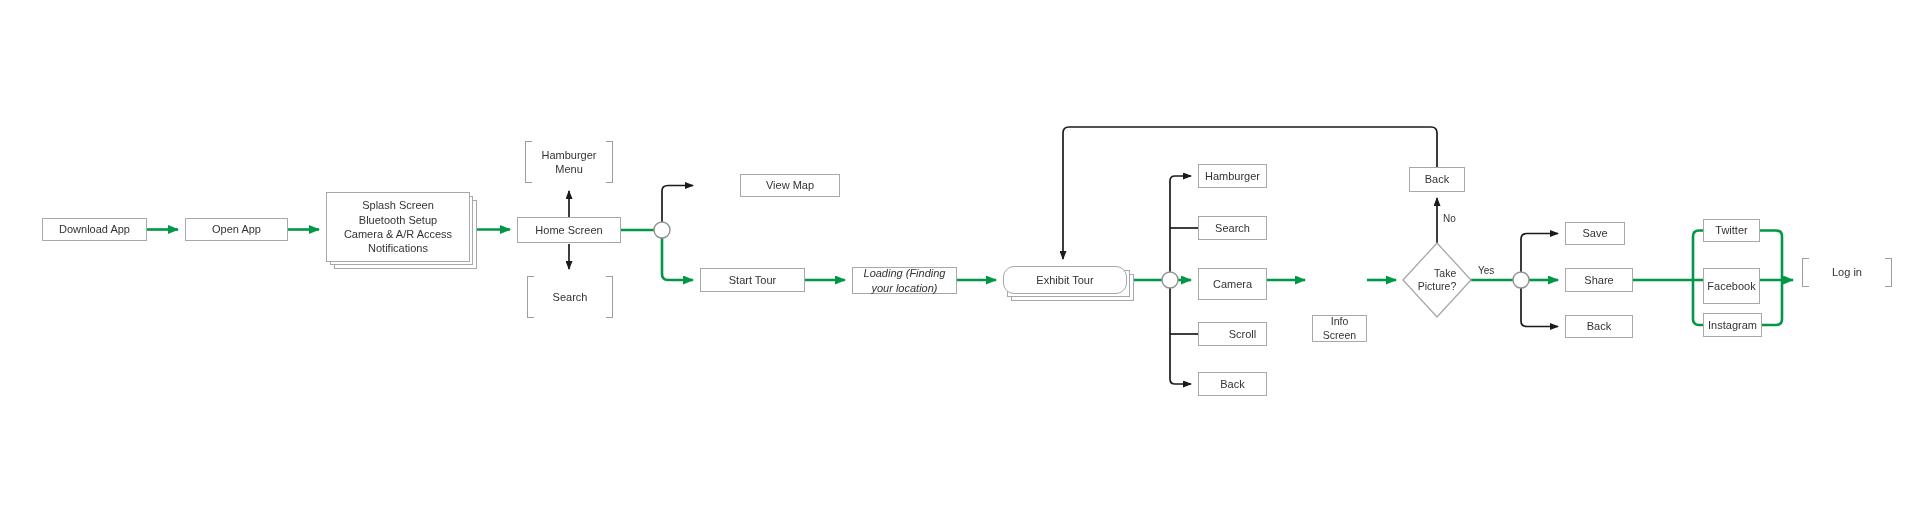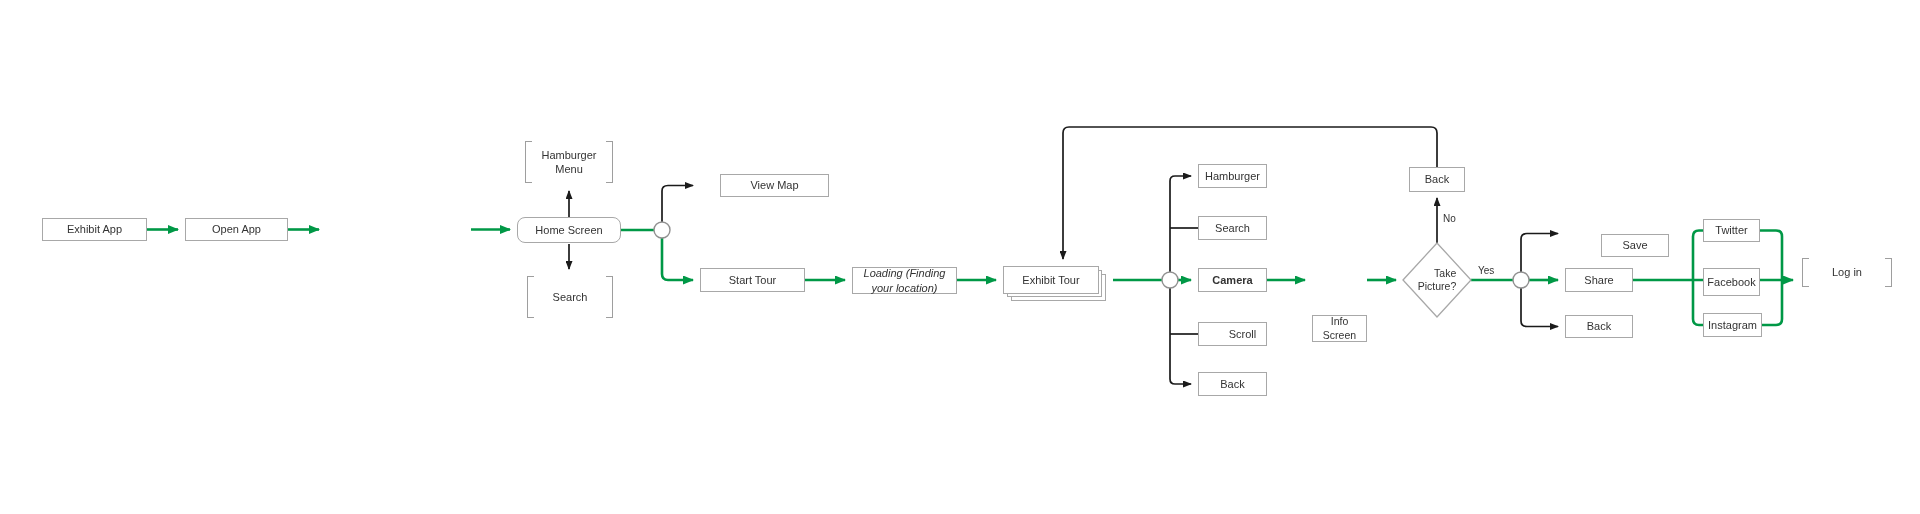--- a/index.html
+++ b/index.html
@@ -103,71 +103,75 @@
       <circle cx="662" cy="230" r="8"></circle>
       <circle cx="1170" cy="280" r="8"></circle>
       <circle cx="1521" cy="280" r="8"></circle>
     </g>
 
     <polygon points="1403,280 1437,243 1471,280 1437,317" fill="#ffffff" stroke="#a8a8a8" stroke-width="1.3"></polygon>
   </svg>
 
   <div class="nodes">
 
-    <div class="box" style="left:42px;top:218px;width:105px;height:23px;">Exhibit App</div>
+    <div class="box" style="left:42px;top:218px;width:105px;height:23px;">Download App</div>
 
     <div class="box" style="left:185px;top:218px;width:103px;height:23px;">Open App</div>
 
+    <div class="box stack" style="left:326px;top:192px;width:144px;height:70px;">Splash Screen
+Bluetooth Setup
+Camera &amp; A/R Access
+Notifications</div>
 
     <div class="bracket" style="left:525px;top:141px;width:88px;height:42px;">Hamburger
 Menu</div>
 
-    <div class="box" style="left:517px;top:217px;width:104px;height:26px;border-radius:8px;">Home Screen</div>
+    <div class="box" style="left:517px;top:217px;width:104px;height:26px;">Home Screen</div>
 
     <div class="bracket" style="left:527px;top:276px;width:86px;height:42px;">Search</div>
 
-    <div class="box" style="left:720px;top:174px;width:109px;height:23px;">View Map</div>
+    <div class="box" style="left:740px;top:174px;width:100px;height:23px;">View Map</div>
 
     <div class="box" style="left:700px;top:268px;width:105px;height:24px;">Start Tour</div>
 
     <div class="box" style="left:852px;top:267px;width:105px;height:27px;font-style:italic;">Loading (Finding
 your location)</div>
 
-    <div class="box stack" style="left:1003px;top:266px;width:96px;height:28px;">Exhibit Tour</div>
+    <div class="box stack" style="left:1003px;top:266px;width:124px;height:28px;border-radius:11px;">Exhibit Tour</div>
 
     <div class="box" style="left:1198px;top:164px;width:69px;height:24px;">Hamburger</div>
 
     <div class="box" style="left:1198px;top:216px;width:69px;height:24px;">Search</div>
 
-    <div class="box" style="left:1198px;top:268px;width:69px;height:24px;font-weight:bold;">Camera</div>
+    <div class="box" style="left:1198px;top:268px;width:69px;height:32px;">Camera</div>
 
     <div class="box" style="left:1198px;top:322px;width:69px;height:24px;padding-left:20px;">Scroll</div>
 
     <div class="box" style="left:1198px;top:372px;width:69px;height:24px;">Back</div>
 
     <div class="box" style="left:1312px;top:267px;width:55px;height:27px;font-size:10.5px;margin-top:48px;">Info
 Screen</div>
 
     <div class="diamond-label" style="left:1405px;top:258px;width:64px;height:44px;">Take
 Picture?</div>
 
     <div class="box" style="left:1409px;top:167px;width:56px;height:25px;">Back</div>
 
     <div class="freelabel" style="left:1443px;top:214px;">No</div>
 
     <div class="freelabel" style="left:1478px;top:266px;">Yes</div>
 
-    <div class="box" style="left:1565px;top:234px;width:68px;height:23px;margin-left:36px;">Save</div>
+    <div class="box" style="left:1565px;top:222px;width:60px;height:23px;">Save</div>
 
     <div class="box" style="left:1565px;top:268px;width:68px;height:24px;">Share</div>
 
     <div class="box" style="left:1565px;top:315px;width:68px;height:23px;">Back</div>
 
     <div class="box" style="left:1703px;top:219px;width:57px;height:23px;">Twitter</div>
 
-    <div class="box" style="left:1703px;top:268px;width:57px;height:28px;">Facebook</div>
+    <div class="box" style="left:1703px;top:268px;width:57px;height:36px;">Facebook</div>
 
     <div class="box" style="left:1703px;top:313px;width:59px;height:24px;">Instagram</div>
 
     <div class="bracket" style="left:1802px;top:258px;width:90px;height:29px;">Log in</div>
 
   </div>
 </div>
 
 </body></html>

